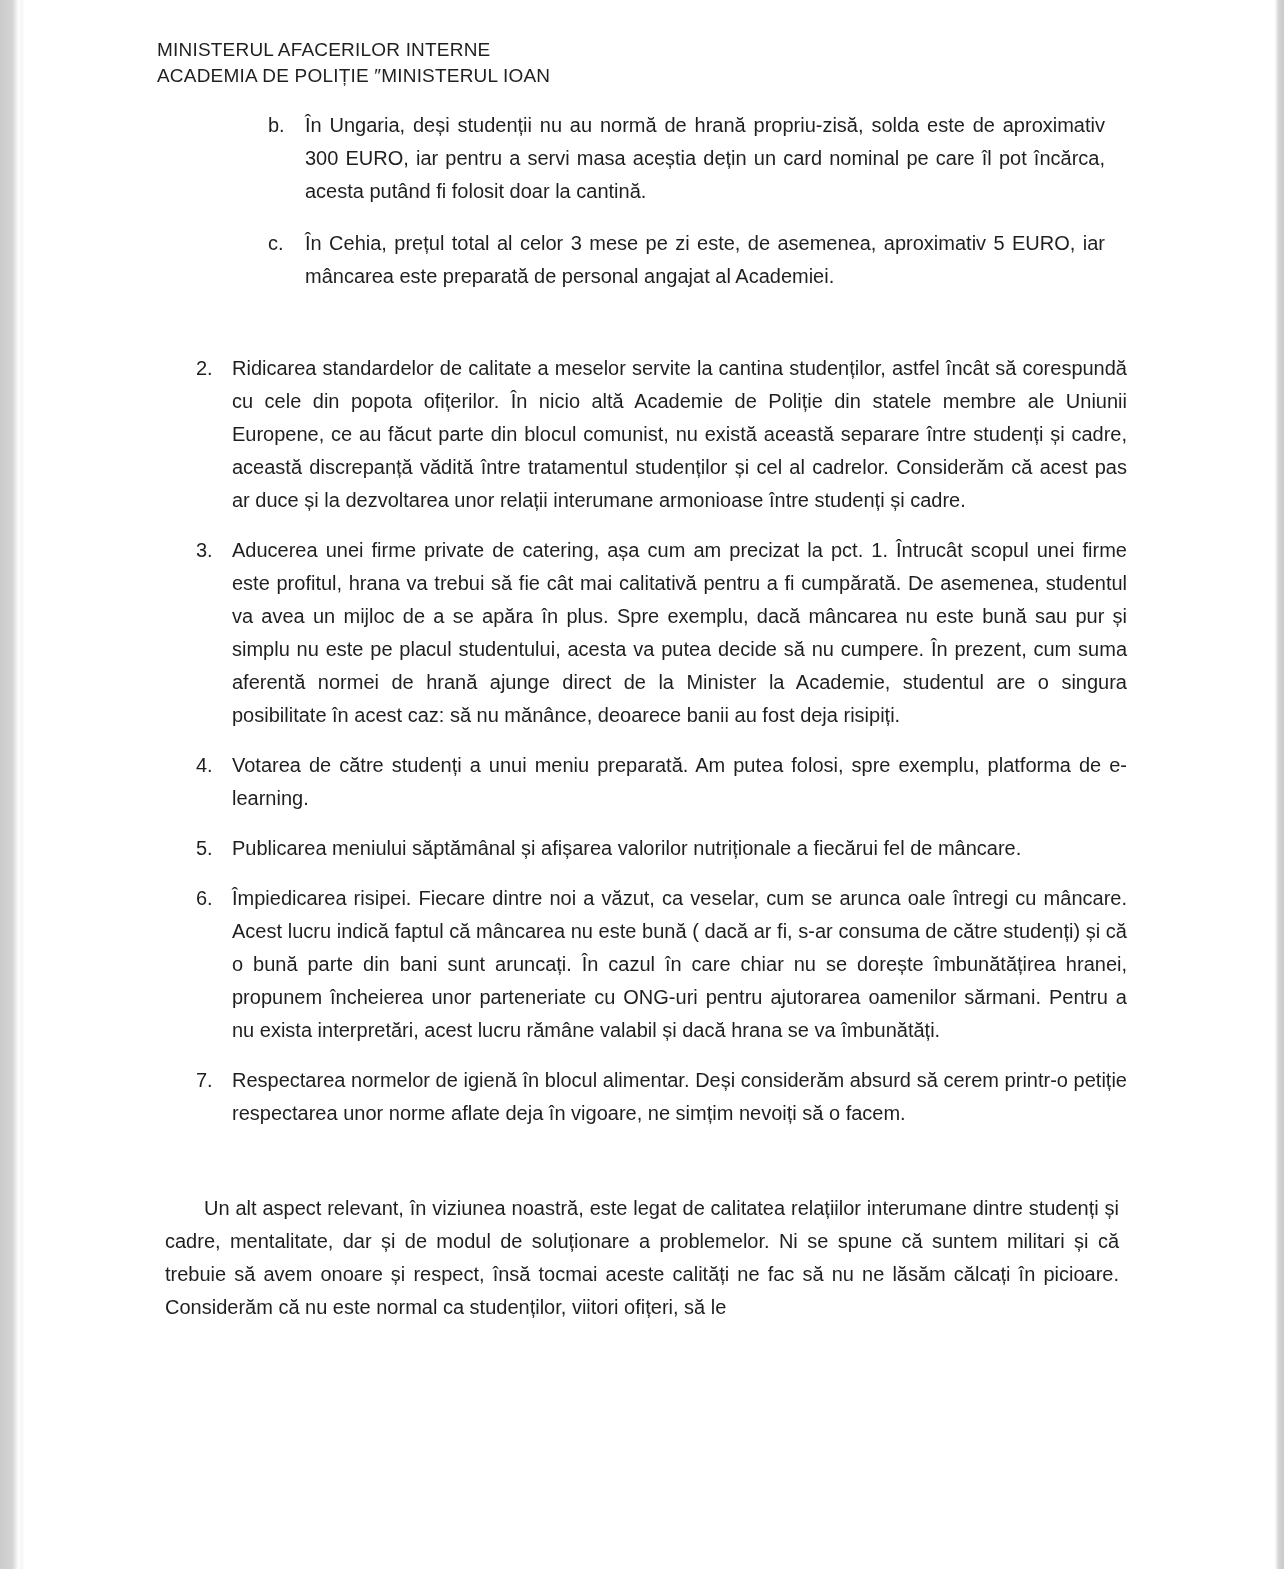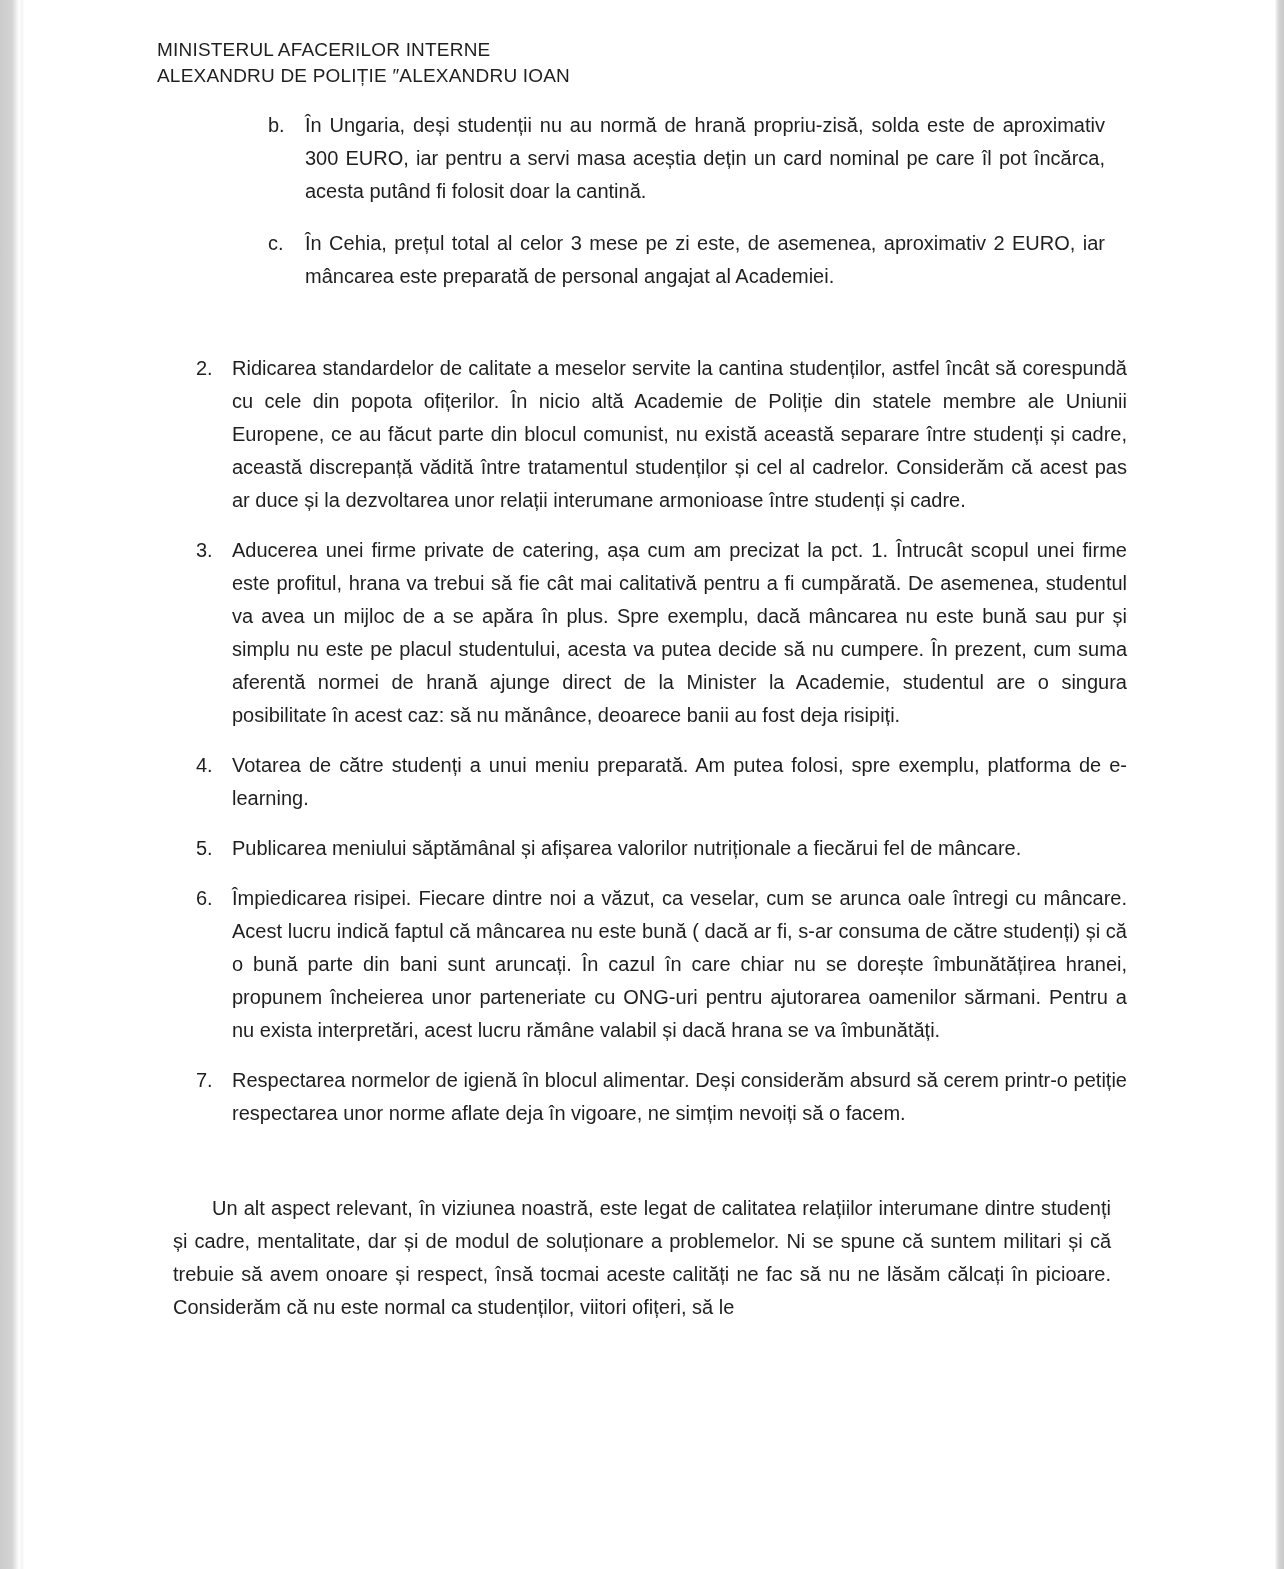--- a/index.html
+++ b/index.html
@@ -61,49 +61,49 @@
   
   .li.letter { margin-left: 111px; margin-right: 22px; margin-bottom: 19px; }
   .li.letter .marker { width: 37px; }
   
   .li.num { margin-left: 39px; margin-bottom: 17px; }
   .li.num .marker { width: 36px; }
 
   .numbered-list { margin-top: 59px; }
 
   .closing {
-    margin: 16px;
+    margin: 8px;
     margin-top: 62px;
     text-align: justify;
     text-indent: 39px;
     font-size: 20px;
     line-height: 33px;
   }
 </style>
 </head>
 <body>
 
 <div class="edge-left"></div>
 <div class="edge-right"></div>
 
 <div class="content">
 
   <header class="doc-header">
     <div>MINISTERUL AFACERILOR INTERNE</div>
-    <div>ALEXANDRU DE POLIȚIE ″ALEXANDRU IOAN</div>
+    <div>ACADEMIA DE POLIȚIE ″MINISTERUL IOAN</div>
   </header>
 
   <section class="body-text">
     <div class="li letter">
       <span class="marker">b.</span>
       <div class="li-text">În Ungaria, deși studenții nu au normă de hrană propriu-zisă, solda este de aproximativ 300 EURO, iar pentru a servi masa aceștia dețin un card nominal pe care îl pot încărca, acesta putând fi folosit doar la cantină.</div>
     </div>
     <div class="li letter">
       <span class="marker">c.</span>
-      <div class="li-text">În Cehia, prețul total al celor 3 mese pe zi este, de asemenea, aproximativ 2 EURO, iar mâncarea este preparată de personal angajat al Academiei.</div>
+      <div class="li-text">În Cehia, prețul total al celor 3 mese pe zi este, de asemenea, aproximativ 5 EURO, iar mâncarea este preparată de personal angajat al Academiei.</div>
     </div>
   </section>
 
   <section class="body-text numbered-list">
     <div class="li num">
       <span class="marker">2.</span>
       <div class="li-text">Ridicarea standardelor de calitate a meselor servite la cantina studenților, astfel încât să corespundă cu cele din popota ofițerilor. În nicio altă Academie de Poliție din statele membre ale Uniunii Europene, ce au făcut parte din blocul comunist, nu există această separare între studenți și cadre, această discrepanță vădită între tratamentul studenților și cel al cadrelor. Considerăm că acest pas ar duce și la dezvoltarea unor relații interumane armonioase între studenți și cadre.</div>
     </div>
     <div class="li num">
       <span class="marker">3.</span>

